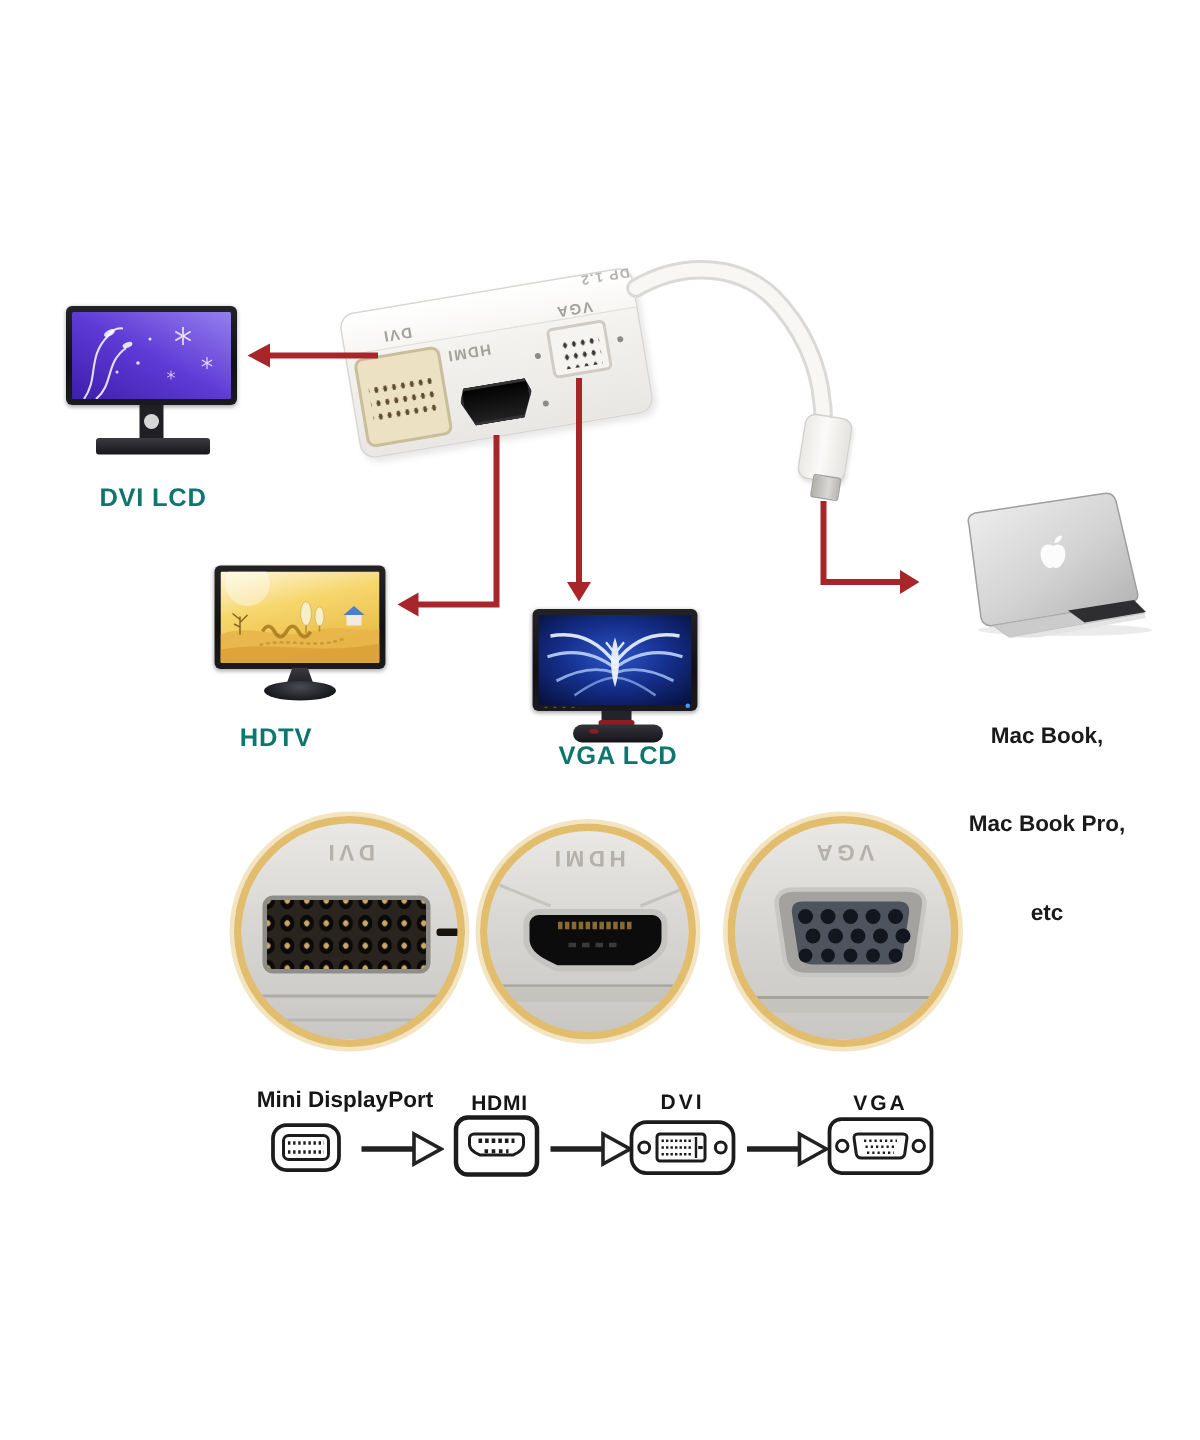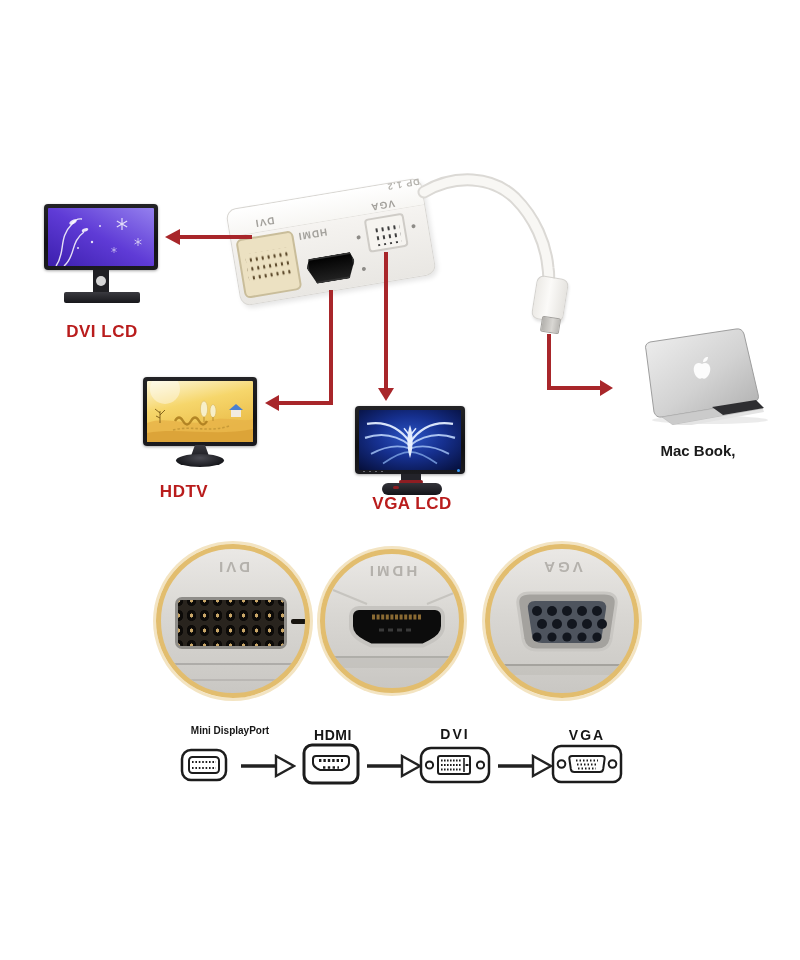--- a/index.html
+++ b/index.html
@@ -4,21 +4,21 @@
 <style>
   html,body{margin:0;padding:0;background:#fff;}
   .canvas{position:relative;width:800px;height:960px;background:#ffffff;overflow:hidden;
           font-family:"Liberation Sans",sans-serif;}
   .abs{position:absolute;}
 
   
   .bezel{position:absolute;background:linear-gradient(180deg,#232326,#111114 60%,#1b1b1f);
          border-radius:4px;padding:4px;box-sizing:border-box;box-shadow:0 1px 3px rgba(0,0,0,.35);}
   .screen{width:100%;height:100%;overflow:hidden;border-radius:1px;display:block;}
-  .dev-label{position:absolute;font-weight:bold;color:#b91c1c;text-align:center;font-size:17px;letter-spacing:.5px;}
+  .dev-label{position:absolute;font-weight:bold;color:#0f766e;text-align:center;font-size:17px;letter-spacing:.5px;}
 
   
   .adapter{position:absolute;left:232px;top:193px;width:196px;height:96px;
            transform:rotate(-9.5deg);border-radius:10px;border:1px solid #d8d6d2;
            background:linear-gradient(180deg,#fcfbf9 0%,#f4f2ef 35%,#e9e7e3 100%);
            box-shadow:2px 3px 5px rgba(0,0,0,.10);}
   .adapter-top{position:absolute;left:0;right:0;top:0;height:26px;border-radius:10px 10px 0 0;
            background:linear-gradient(180deg,#ffffff,#f7f6f3);border-bottom:1px solid #e2e0dc;}
   .ad-lbl{position:absolute;font-size:10px;font-weight:bold;color:#a3a19c;
           transform:rotate(180deg);letter-spacing:1px;}
@@ -42,39 +42,39 @@
   .mdp-body{position:absolute;left:534px;top:277px;width:30px;height:42px;border-radius:7px;
           background:linear-gradient(90deg,#eceae6,#fbfaf8 45%,#e6e4e0);
           border:1px solid #d3d1cd;transform:rotate(9deg);box-shadow:1px 2px 3px rgba(0,0,0,.12);}
   .mdp-tip{position:absolute;left:541px;top:317px;width:17px;height:14px;border-radius:2px;
           background:linear-gradient(90deg,#b3b1ad,#d9d7d3 60%,#bbb9b5);transform:rotate(9deg);
           border:1px solid #a3a19d;}
 
   
   .mac-text{position:absolute;left:612px;top:441px;width:172px;text-align:center;
           font-size:15px;font-weight:bold;color:#1a1a1a;line-height:19px;}
-  .mac-text span{display:block;}
+  .mac-text span{display:block;margin-top:40px;}
 
   
   .circle{position:absolute;border-radius:50%;border:5px solid #e2bd6e;
           box-shadow:0 0 0 3px #f3e4c2;overflow:hidden;box-sizing:border-box;
           background:linear-gradient(180deg,#eae8e5 0%,#d9d7d3 45%,#c9c7c3 100%);}
   .cu-lbl{position:absolute;left:0;right:0;text-align:center;font-size:15px;font-weight:bold;
           color:#b4b1ac;transform:rotate(180deg);letter-spacing:3px;}
   .seam{position:absolute;left:0;right:0;height:2px;background:rgba(148,146,142,.55);}
   .dvi-holes{position:absolute;left:14px;top:48px;width:112px;height:52px;border-radius:7px;
           background-color:#29241e;border:3px solid #8f8d89;box-sizing:border-box;
           background-image:radial-gradient(#caa768 1.6px,rgba(0,0,0,0) 2px),
                            radial-gradient(#0c0a08 4.6px,rgba(0,0,0,0) 5px);
           background-size:13px 15px,13px 15px;background-position:7px 8px,7px 8px;}
   .dvi-slot{position:absolute;left:130px;top:70px;width:16px;height:5px;background:#17140f;border-radius:2px;}
 
   
   .flow-lbl{position:absolute;font-weight:bold;color:#161616;text-align:center;}
-  .fl-big{font-size:10px;}
+  .fl-big{font-size:15px;}
   .fl-sm{font-size:14px;}
   .sp2{letter-spacing:2px;}
 
   .overlay{position:absolute;left:0;top:0;pointer-events:none;}
 </style>
 </head>
 <body>
 
 <div class="canvas">
 
@@ -240,20 +240,22 @@
     <g fill="#fcfcfc">
       <path d="M92,44 c-3,-2 -7,-1 -8,3 c-1,4 1,9 4,11 c1,1 3,1 4,0 c1,1 3,1 4,0 c3,-2 5,-7 4,-11 c-1,-4 -5,-5 -8,-3 z"></path>
       <path d="M93,42 c0,-3 2,-5 5,-5 c0,3 -2,5 -5,5 z"></path>
     </g>
     <path d="M52,97 L144,82 L153,89 L63,105 Z" fill="#cbcbcb" stroke="#b0b0b0" stroke-width=".5"></path>
     <path d="M102,87 L146,80 L154,88 L113,95 Z" fill="#2e2e31"></path>
     <path d="M63,105 L153,89 L154,92 L65,108 Z" fill="#e4e4e4"></path>
   </svg>
   <div class="mac-text">
     <span>Mac Book,</span>
+    <span>Mac Book Pro,</span>
+    <span>etc</span>
   </div>
 
   <div class="circle" style="left:156px;top:544px;width:154px;height:154px;">
     <span class="cu-lbl" style="top:10px;">DVI</span>
     <div class="dvi-holes"></div>
     <div class="dvi-slot"></div>
     <div class="seam" style="top:114px;"></div>
     <div class="seam" style="top:130px;opacity:.6;"></div>
   </div>
 

